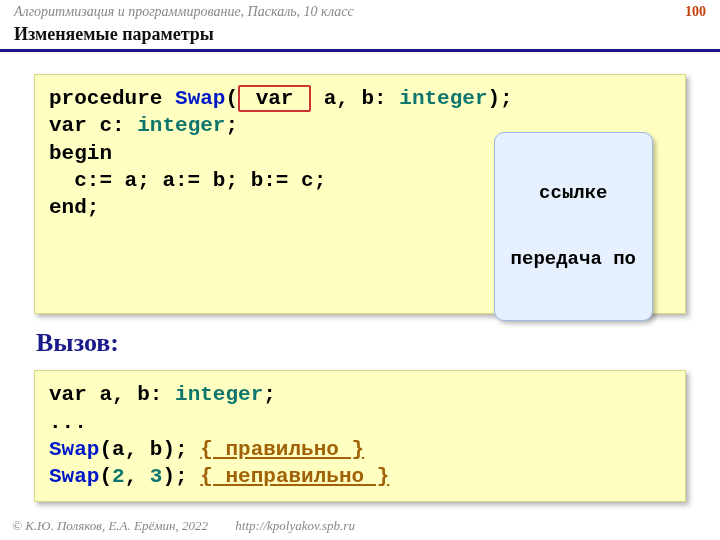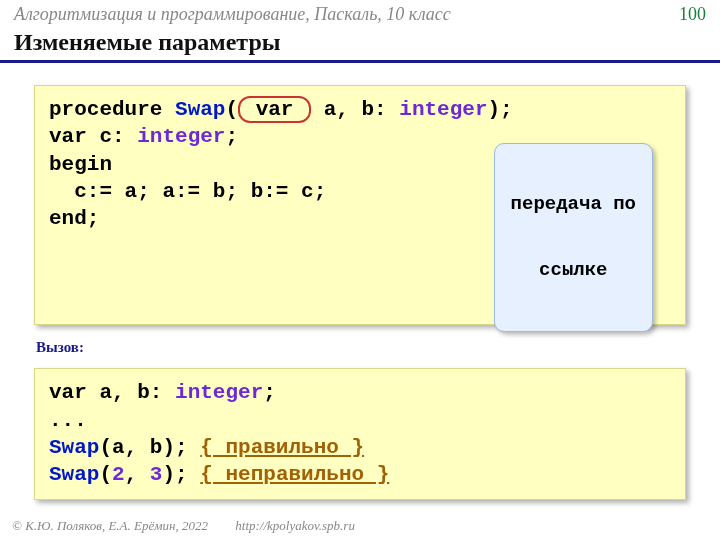--- a/index.html
+++ b/index.html
@@ -8,28 +8,28 @@
     width: 720px;
     height: 540px;
     background: #fff;
     font-family: "Times New Roman", Times, serif;
     position: relative;
     overflow: hidden;
   }
   .header-strip {
     color: #888;
     font-style: italic;
-    font-size: 18px;
+    font-size: 14px;
     padding: 4px 14px 2px 14px;
     display: flex;
     justify-content: space-between;
   }
-  .page-num { font-style: normal; font-weight: normal; color: #15803d;}
+  .page-num { font-style: normal; font-weight: bold; color: #c2410c;}
   .title {
-    font-size: 24px;
+    font-size: 18px;
     font-weight: bold;
     color: #111;
     padding: 2px 14px 4px 14px;
     border-bottom: 3px solid #1a1a8a;
   }
   .content { padding: 10px 30px 0 30px; position: relative; }
   .callout {
     display: inline-block;
     background: #e6f0ff;
     border: 1px solid #9bb8e6;
@@ -48,34 +48,34 @@
     font-family: "Courier New", monospace;
     font-size: 21px;
     font-weight: bold;
     padding: 10px 14px;
     margin: 12px 4px 0 4px;
     line-height: 1.3;
     white-space: pre;
     position: relative;
   }
   .kw-blue { color: #0018c8; }
-  .kw-red  { color: #6d28d9; }
+  .kw-red  { color: #0f766e; }
   .kw-green{ color: #a16207; text-decoration: underline; }
   .var-box {
     border: 2px solid #cc3333;
     padding: 0 3px;
-    border-radius: 12px;
+    border-radius: 2px;
   }
   .callout2-wrap {
     position: absolute;
     right: 32px;
     top: 30px;
   }
   .calllabel {
-    font-size: 15px; font-weight: bold; color: #1a1a8a;
+    font-size: 26px; font-weight: bold; color: #1a1a8a;
     margin: 14px 0 0 6px;
   }
   .footer {
     position: absolute;
     bottom: 6px; left: 12px;
     font-size: 13px; font-style: italic; color: #888;
   }
   .footer .url { margin-left: 24px; }
   .line { display: block; }
 </style>
@@ -88,22 +88,22 @@
 </div>
 
 <div class="title">Изменяемые параметры</div>
 
 <div class="content">
 
 
   <div class="codebox"><span class="line"><span>procedure </span><span class="kw-blue">Swap</span><span>(</span><span class="var-box"> var </span><span> a, b: </span><span class="kw-red">integer</span><span>);</span></span><span class="line"><span>var c: </span><span class="kw-red">integer</span><span>;</span></span><span class="line">begin</span><span class="line">  c:= a; a:= b; b:= c;</span><span class="line">end;</span>
     <div class="callout2-wrap">
       <div class="callout">
+        <span class="line" style="font-weight:bold">ссылке</span>
         <span class="line">передача по</span>
-        <span class="line" style="font-weight:bold">ссылке</span>
       </div>
     </div>
   </div>
 
   <div class="calllabel">Вызов:</div>
 
   <div class="codebox"><span class="line"><span>var a, b: </span><span class="kw-red">integer</span><span>;</span></span><span class="line">...</span><span class="line"><span class="kw-blue">Swap</span><span>(a, b); </span><span class="kw-green">{ правильно }</span></span><span class="line"><span class="kw-blue">Swap</span><span>(</span><span class="kw-red">2</span><span>, </span><span class="kw-red">3</span><span>); </span><span class="kw-green">{ неправильно }</span></span></div>
 
 </div>
 

